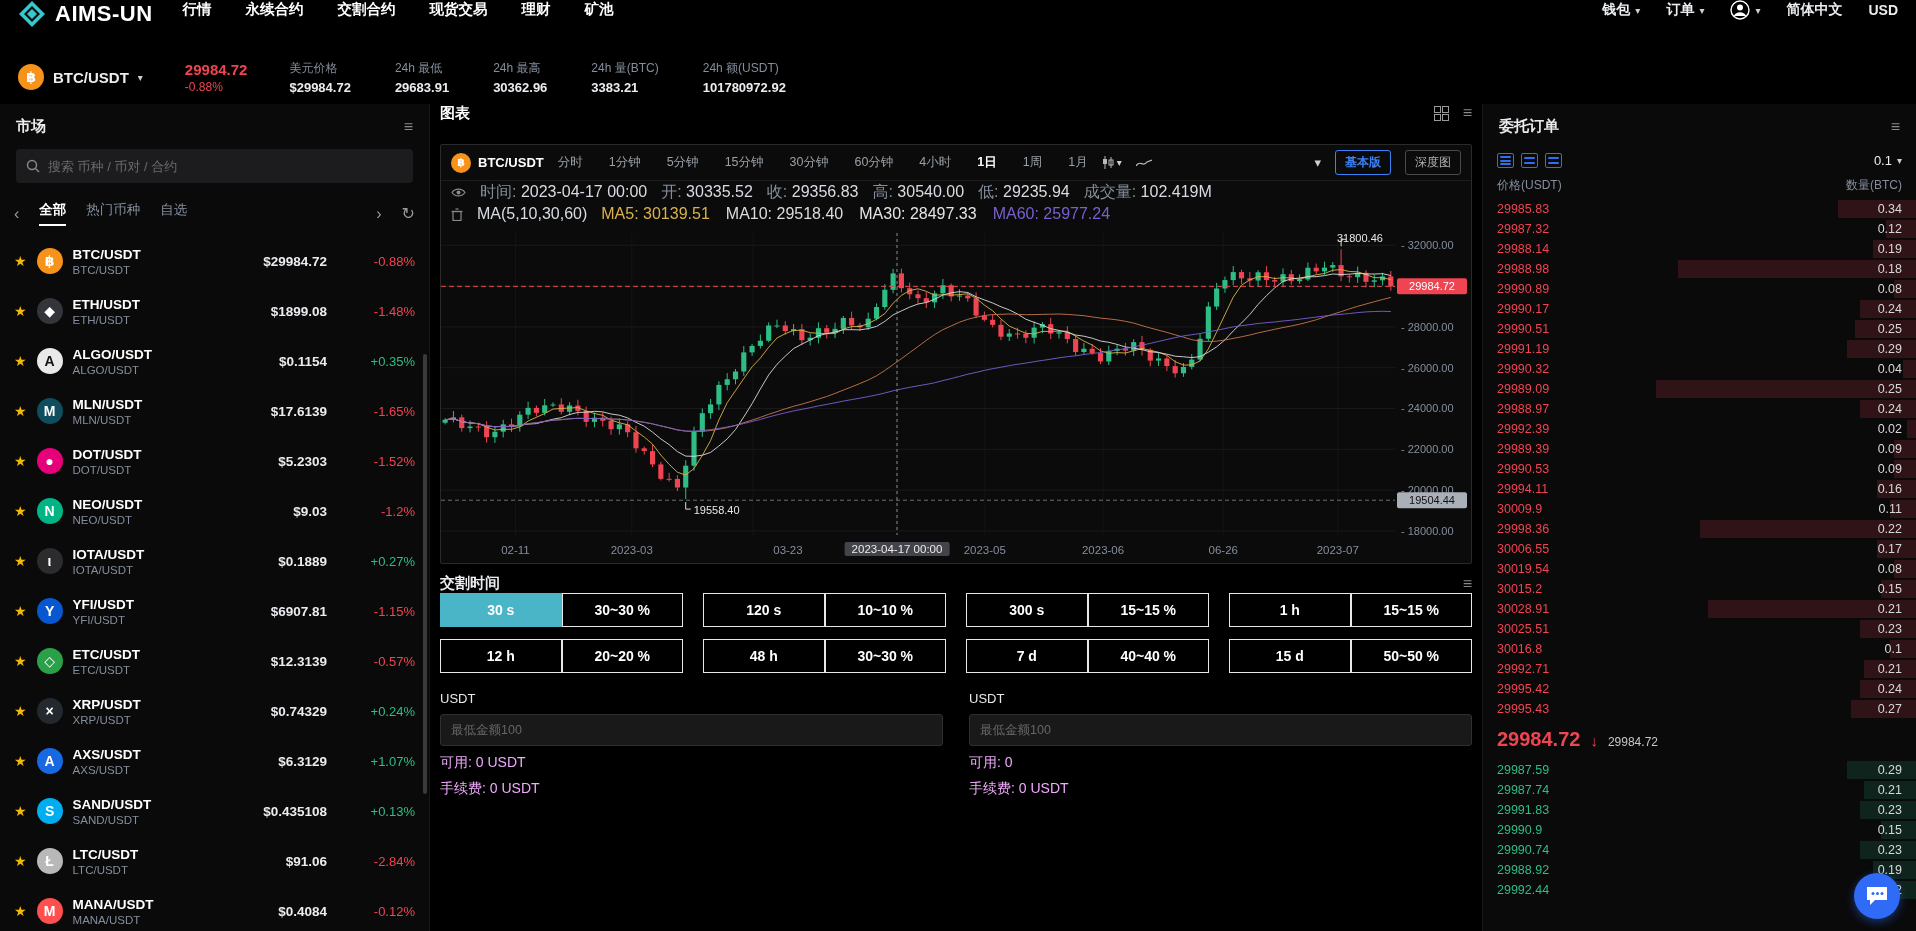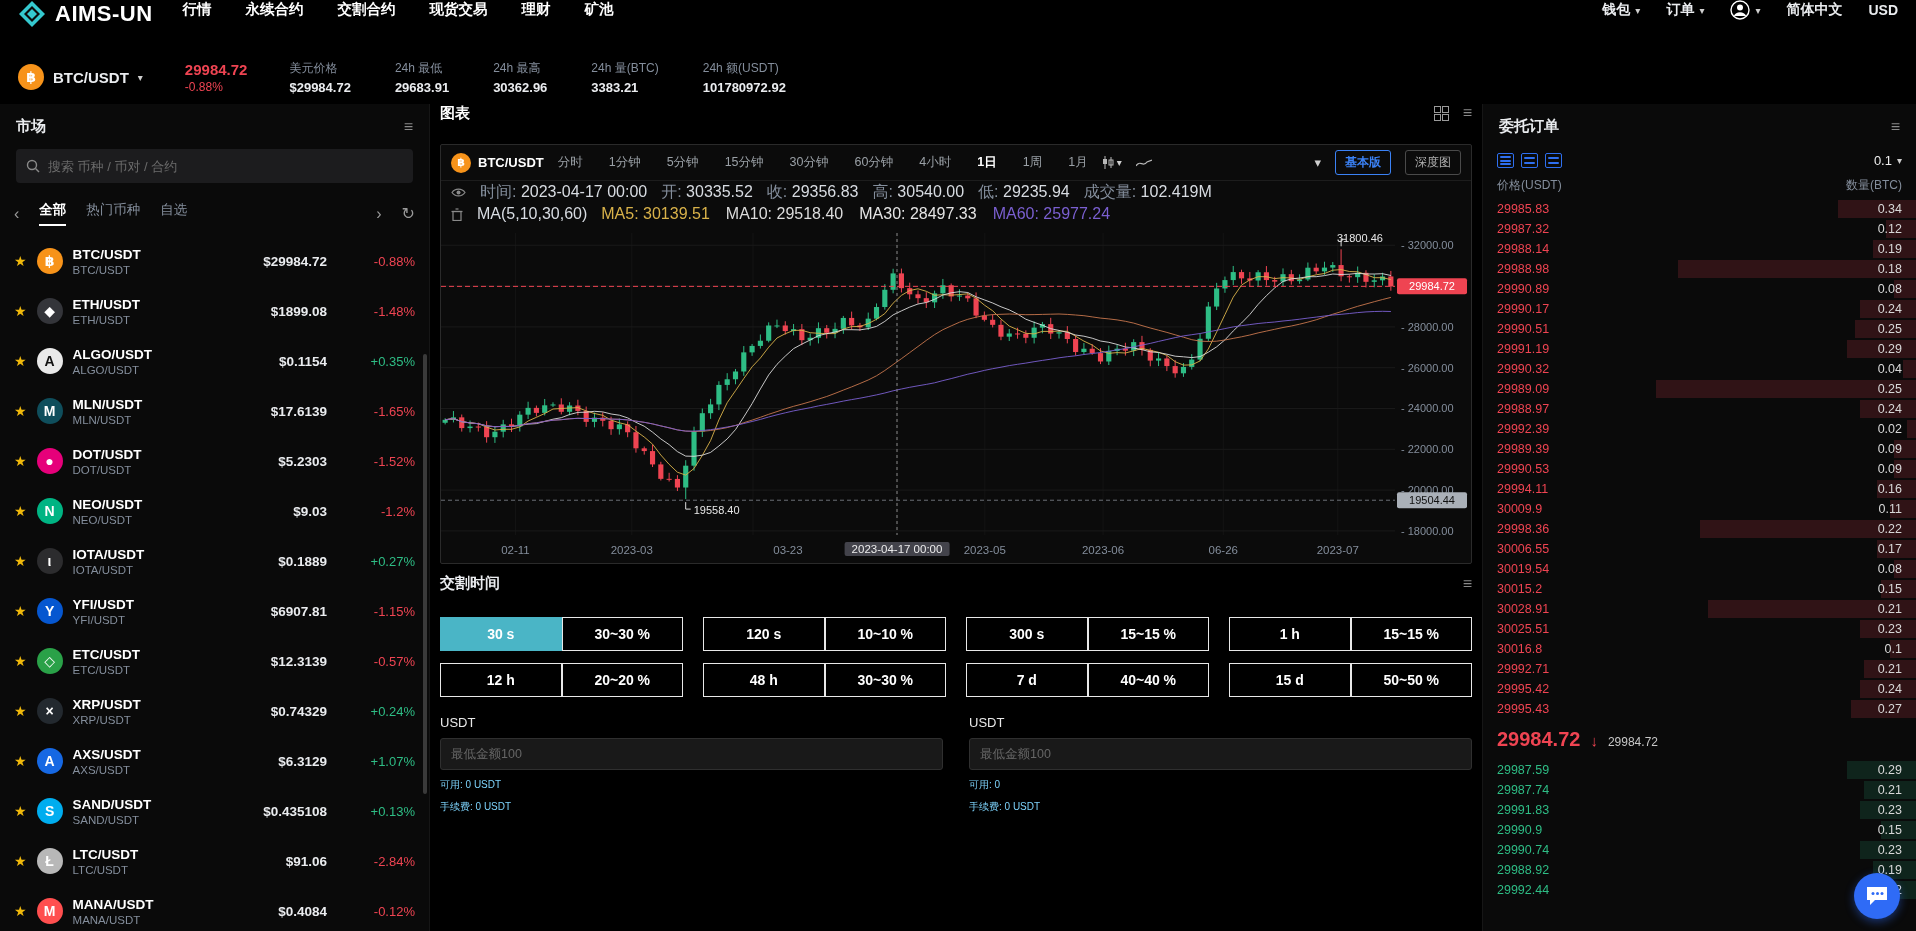--- a/index.html
+++ b/index.html
@@ -65,31 +65,31 @@
 .iseg{white-space:nowrap}
 .chart-body{position:relative;height:316px}
 #kline{width:100%;height:100%;display:block}
 .x-strip{position:relative;height:22px;margin-right:76px;font-size:11.5px;color:var(--gray)}
 .x-tick{position:absolute;top:3px;transform:translateX(-50%);white-space:nowrap}
 .x-tick.hl{background:#43434b;color:#ececec;padding:1px 7px;border-radius:2px;top:1px}
 
 .delivery{margin-top:10px}
 .delivery-head{display:flex;align-items:center;justify-content:space-between}
 .delivery-title{font-size:15px;font-weight:bold}
-#delivery-grid{display:grid;grid-template-columns:repeat(4,1fr);gap:12px 20px;margin-top:24px}
+#delivery-grid{display:grid;grid-template-columns:repeat(4,1fr);gap:12px 20px;margin-top:0}
 .dg-group{display:flex}
 .dbtn{flex:1;height:34px;background:#000;border:1px solid #e8e8e8;color:#fff;font-weight:bold;font-size:14px;cursor:pointer;display:flex;align-items:center;justify-content:center;white-space:nowrap}
 .dbtn.active{background:var(--accent);border-color:var(--accent)}
 
 #forms-row{display:flex;gap:26px;margin-top:18px}
 .tform{flex:1}
 .tform .cur{font-size:13px;color:#e8e8e8;margin-bottom:8px}
 .tform input{width:100%;height:32px;background:#191919;border:1px solid #2f2f2f;border-radius:3px;color:#ddd;padding:0 10px;font-size:12.5px;outline:none}
 .tform input::placeholder{color:#666}
-.tform .fline{font-size:10px;color:#7dd3fc;margin-top:8px}
+.tform .fline{font-size:14px;color:#f0abfc;margin-top:8px}
 
 .orderbook{width:434px;background:#0a0a0a;border-left:1px solid #161616;display:flex;flex-direction:column;overflow:hidden}
 .ob-controls{display:flex;align-items:center;padding:4px 14px 6px;gap:7px}
 .ob-mode{width:17px;height:15px;border:1px solid #2e6ff0;border-radius:2px;display:flex;flex-direction:column;justify-content:space-evenly;padding:0 2px;cursor:pointer}
 .ob-mode i{display:block;height:2px;background:#2e6ff0;border-radius:1px}
 .ob-prec{margin-left:auto;display:flex;align-items:center;gap:5px;cursor:pointer;font-size:13px;color:#eee}
 .ob-heads{display:flex;justify-content:space-between;padding:3px 14px 5px;color:var(--gray);font-size:12px}
 .ob-row{position:relative;display:flex;justify-content:space-between;align-items:center;height:20px;padding:0 14px;font-size:12.5px;cursor:pointer}
 .ob-bar{position:absolute;right:0;top:1px;bottom:1px;pointer-events:none}
 .ob-bar.ask{background:rgba(239,68,82,.17)}

